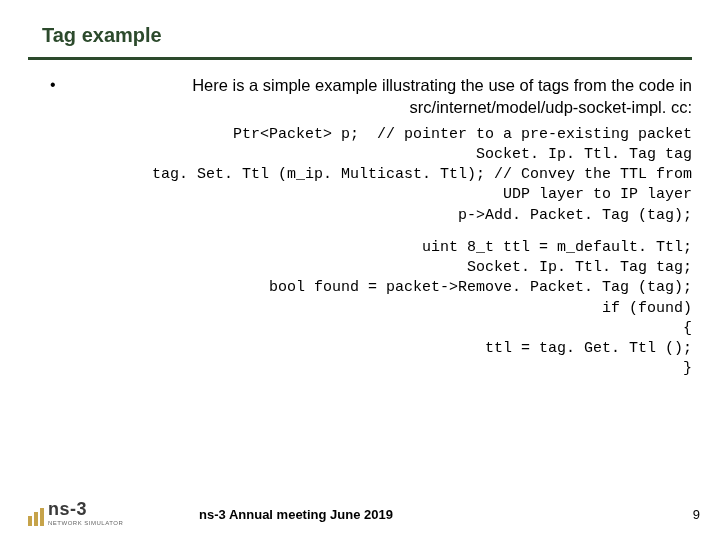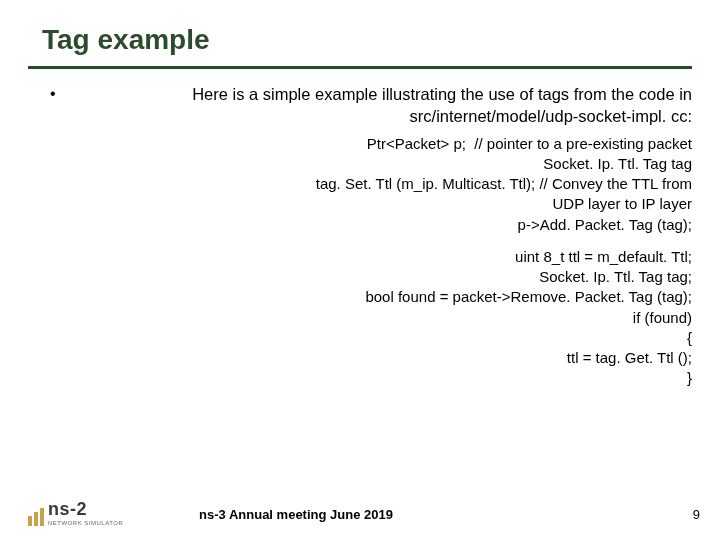--- a/index.html
+++ b/index.html
@@ -1,24 +1,24 @@
 <!DOCTYPE html>
 <html><head>
 <meta charset="utf-8">
 <style>
   * { margin: 0; padding: 0; box-sizing: border-box; }
   html, body { width: 720px; height: 540px; font-family: Arial, Helvetica, sans-serif; background: #fff; color: #000; }
   .slide { width: 720px; height: 540px; position: relative; padding: 24px 28px 0 28px; }
-  .title { font-size: 28px; font-weight: bold; color: #2c4a2c; padding-left: 14px; }
+  .title { font-size: 20px; font-weight: bold; color: #2c4a2c; padding-left: 14px; }
   .rule { border: none; border-top: 3px solid #2c4a2c; margin: 10px 0 14px 0; }
   .content { font-size: 16.5px; line-height: 1.35; text-align: right; }
   ul.outer { list-style: none; padding-left: 22px; }
   ul.outer > li { position: relative; padding-left: 20px; margin-bottom: 6px; }
   ul.outer > li::before { content: "•"; position: absolute; left: 0; top: 0; font-size: 16px; }
-  .codebox { font-family: Liberation Sans, sans-serif; font-size: 15px; line-height: 1.35; white-space: pre; margin: 6px 0 12px 42px; }
+  .codebox { font-family: Liberation Mono, monospace; font-size: 15px; line-height: 1.35; white-space: pre; margin: 6px 0 12px 42px; }
   .footer { position: absolute; bottom: 14px; left: 0; width: 720px; height: 28px; }
   .logo { position: absolute; left: 28px; bottom: 0; display: flex; align-items: flex-end; }
   .logo-bars { display: flex; gap: 2px; align-items: flex-end; margin-right: 4px; }
   .logo-bars span { width: 4px; background: #c6a34a; display: inline-block; }
   .logo-text { font-family: Arial, sans-serif; font-weight: bold; font-size: 18px; color: #3a3a3a; letter-spacing: 0.5px; line-height: 1; }
   .logo-sub { font-size: 6px; font-weight: normal; color: #666; letter-spacing: 0.5px; display: block; margin-top: 1px; }
   .footer-center { position: absolute; left: 0; width: 592px; text-align: center; bottom: 4px; font-size: 13px; font-weight: bold; }
   .footer-right { position: absolute; right: 20px; bottom: 4px; font-size: 13px; }
 </style>
 </head>
@@ -46,20 +46,20 @@
   </div>
 
   <div class="footer">
     <div class="logo">
       <div class="logo-bars">
         <span style="height:10px"></span>
           <span style="height:14px"></span>
           <span style="height:18px"></span>
       </div>
       <div>
-        <span class="logo-text">ns-2</span>
+        <span class="logo-text">ns-3</span>
         <span class="logo-sub">NETWORK SIMULATOR</span>
       </div>
     </div>
     <div class="footer-center">ns-3 Annual meeting June 2019</div>
     <div class="footer-right">9</div>
   </div>
 </div>
 
 </body></html>

